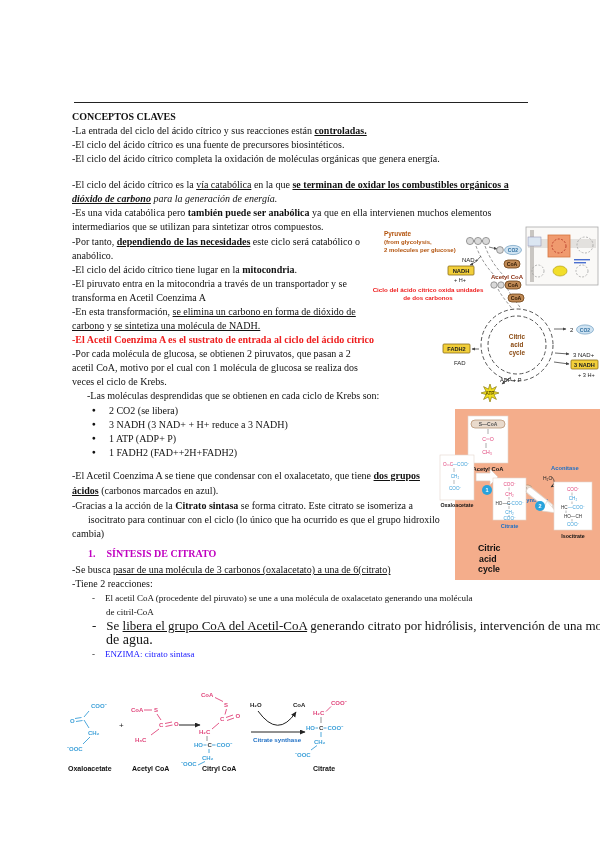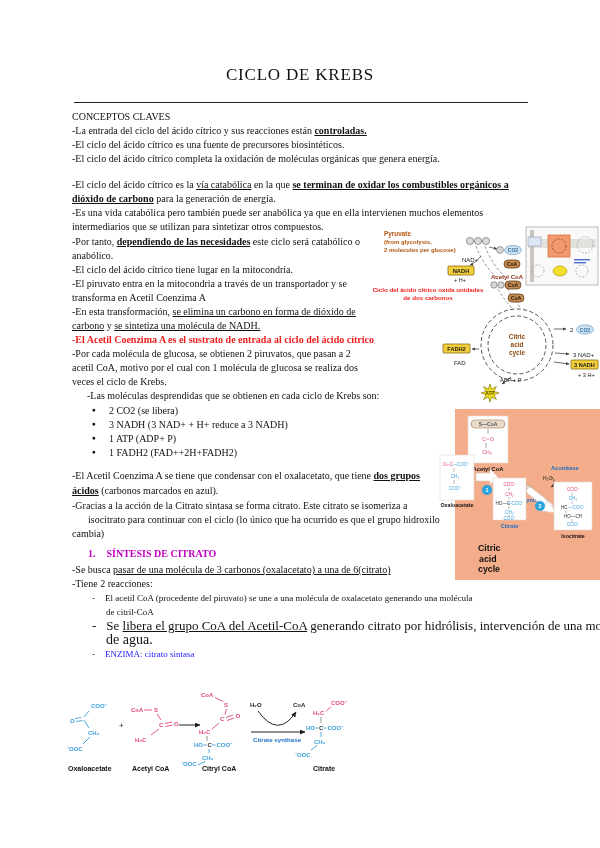--- a/index.html
+++ b/index.html
@@ -2,21 +2,21 @@
 <html style="--red: #ee1c1c; --mag: #c000c0; --blue: #1a1aff; --enz: #1f6fc4; --salmon: #f4ad8b; --ybox: #f2cf3a; --coa: #c08a55; --mol-blue: #3b9fd8; --mol-mag: #e0457b; --brown: #8a4a12; --rust: #b3540e;"><head>
 <meta charset="utf-8">
 <style>
   html,body{margin:0;padding:0;background:#888;}
   .page{position:relative;width:600px;height:848px;background:#ffffff;overflow:hidden;
         font-family:"Liberation Serif",serif;color:#111;}
   .title{position:absolute;top:64px;left:0;right:0;text-align:center;
          font-size:17px;letter-spacing:.8px;line-height:22px;}
   .rule{position:absolute;top:102px;left:74px;width:454px;border-top:1.6px solid #222;}
   .line{position:absolute;white-space:nowrap;font-size:10px;line-height:12px;}
-  .seg.b{font-weight:normal;margin-top:16px;}
+  .seg.b{font-weight:bold;margin-top:16px;}
   .seg.u{text-decoration:underline;}
   .seg.bu{font-weight:bold;text-decoration:underline;}
   .seg.rb{font-weight:bold;color:var(--red);}
   .seg.magb{font-weight:bold;color:var(--mag);}
   .seg.blue{color:var(--blue);}
   .seg.dot{font-size:6.5px;vertical-align:1.5px;margin-right:13px;}
   .seg.num{margin-right:11px;}
   .seg.dash{margin-right:10px;}
   svg{position:absolute;overflow:visible;}
   svg text{font-family:"Liberation Sans",sans-serif;}
@@ -34,30 +34,29 @@
   .ybox{fill:var(--ybox);stroke:#8a6d1a;stroke-width:.8;}
   .co2e{fill:#cfe3f2;stroke:#6d9cc0;stroke-width:.7;}
   .wbox{fill:#fff;stroke:#e3d5cc;stroke-width:.6;}
   .gcirc{fill:#d9d9d9;stroke:#777;stroke-width:.7;}
 </style>
 </head>
 <body>
 
 <div class="page">
 
-  <div class="title">CICLO DE KREBS</div>
   <div class="rule"></div>
 
   <div>
       <div class="line" style="top: 111px; left: 72px;"><span class="seg b">CONCEPTOS CLAVES</span></div>
       <div class="line" style="top: 125px; left: 72px;"><span class="seg n">-La entrada del ciclo del ácido cítrico y sus reacciones están </span><span class="seg bu">controladas.</span></div>
       <div class="line" style="top: 139px; left: 72px;"><span class="seg n">-El ciclo del ácido cítrico es una fuente de precursores biosintéticos.</span></div>
       <div class="line" style="top: 153px; left: 72px;"><span class="seg n">-El ciclo del ácido cítrico completa la oxidación de moléculas orgánicas que genera energía.</span></div>
       <div class="line" style="top: 179px; left: 72px;"><span class="seg n">-El ciclo del ácido cítrico es la </span><span class="seg u">vía catabólica</span><span class="seg n"> en la que </span><span class="seg bu">se terminan de oxidar los combustibles orgánicos a</span></div>
-      <div class="line" style="top: 193px; left: 72px;"><span class="seg bu">dióxido de carbono</span><span class="seg n"> para la generación de energía.</span></div>
+      <div class="line" style="top: 193px; left: 72px; font-style: italic;"><span class="seg bu">dióxido de carbono</span><span class="seg n"> para la generación de energía.</span></div>
       <div class="line" style="top: 207px; left: 72px;"><span class="seg n">-Es una vida catabólica pero </span><span class="seg b">también puede ser anabólica</span><span class="seg n"> ya que en ella intervienen muchos elementos</span></div>
       <div class="line" style="top: 221px; left: 72px;"><span class="seg n">intermediarios que se utilizan para sintetizar otros compuestos.</span></div>
       <div class="line" style="top: 236px; left: 72px;"><span class="seg n">-Por tanto, </span><span class="seg bu">dependiendo de las necesidades</span><span class="seg n"> este ciclo será catabólico o</span></div>
       <div class="line" style="top: 250px; left: 72px;"><span class="seg n">anabólico.</span></div>
       <div class="line" style="top: 264px; left: 72px;"><span class="seg n">-El ciclo del ácido cítrico tiene lugar en la </span><span class="seg b">mitocondria</span><span class="seg n">.</span></div>
       <div class="line" style="top: 278px; left: 72px;"><span class="seg n">-El piruvato entra en la mitocondria a través de un transportador y se</span></div>
       <div class="line" style="top: 292px; left: 72px;"><span class="seg n">transforma en Acetil Coenzima A</span></div>
       <div class="line" style="top: 306px; left: 72px;"><span class="seg n">-En esta transformación, </span><span class="seg u">se elimina un carbono en forma de dióxido de</span></div>
       <div class="line" style="top: 320px; left: 72px;"><span class="seg u">carbono</span><span class="seg n"> y </span><span class="seg u">se sintetiza una molécula de NADH.</span></div>
       <div class="line" style="top: 334px; left: 72px;"><span class="seg rb">-El Acetil Coenzima A es el sustrato de entrada al ciclo del ácido cítrico</span></div>

